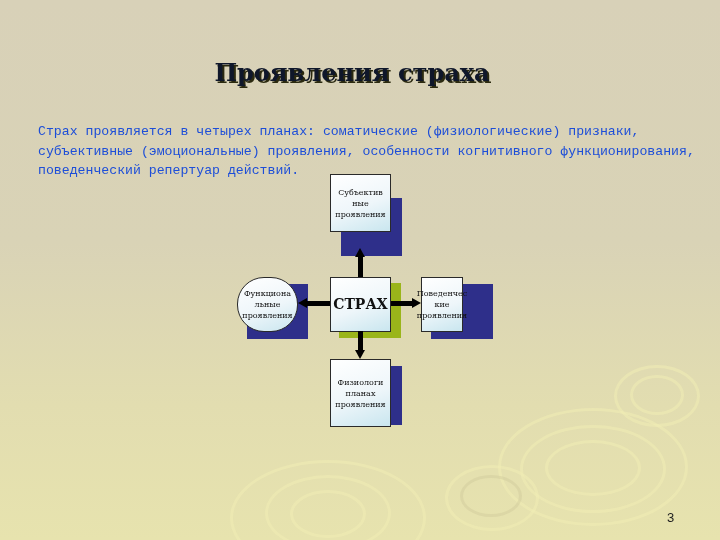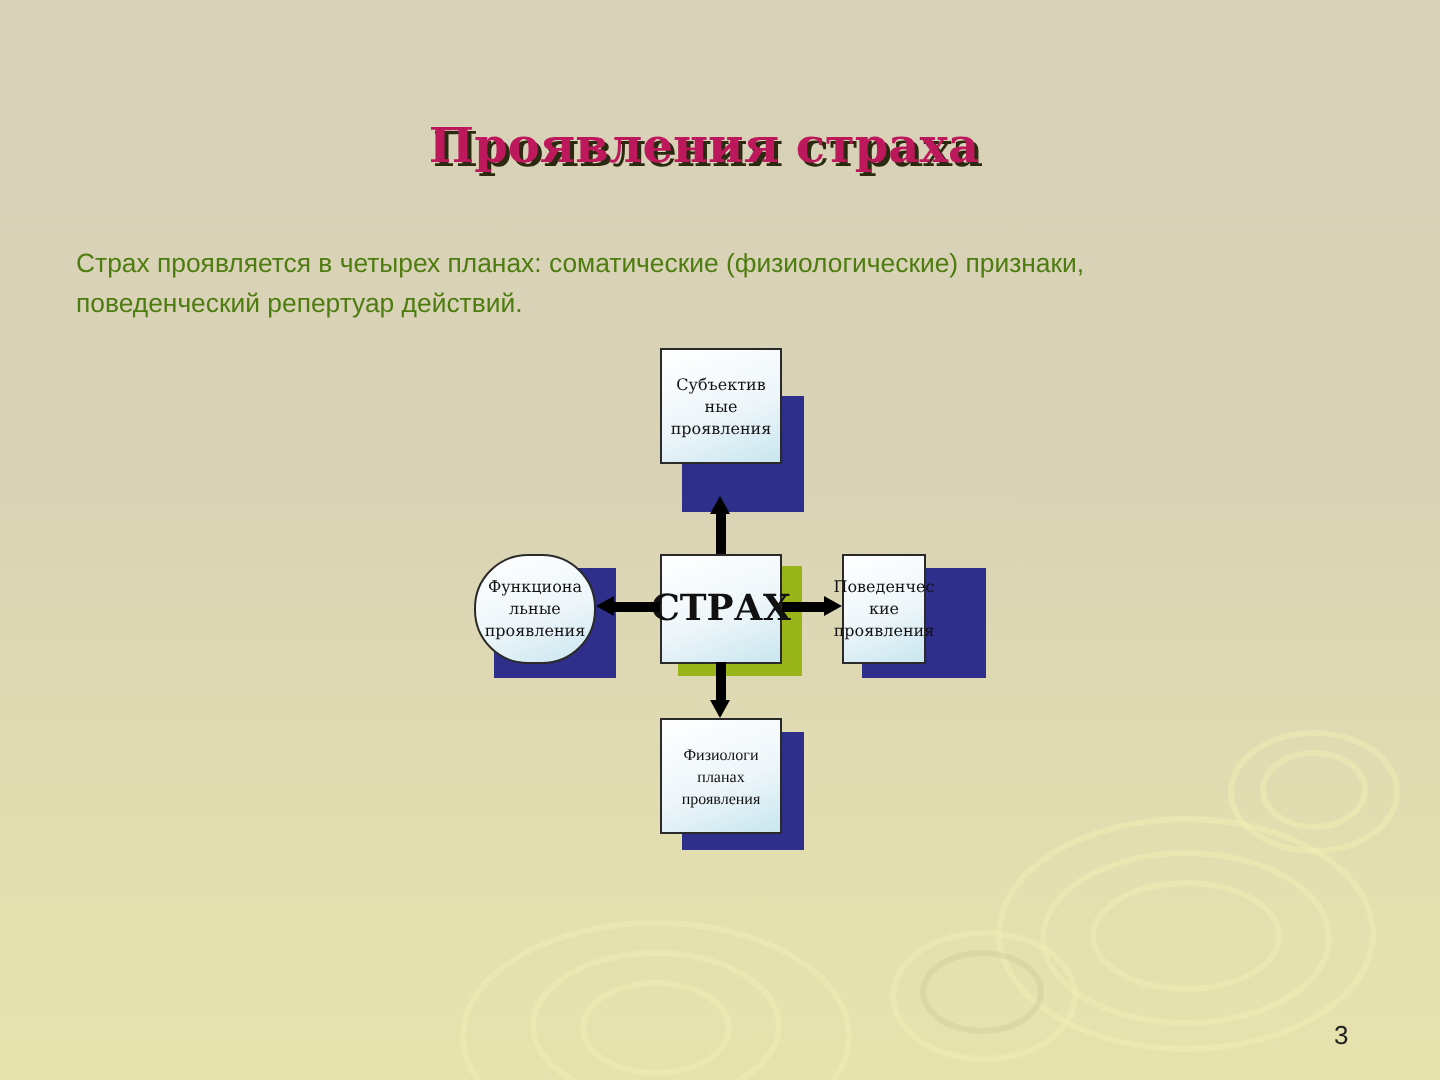--- a/index.html
+++ b/index.html
@@ -6,39 +6,39 @@
   body {
     width: 720px; height: 540px; overflow: hidden; position: relative;
     background: linear-gradient(180deg, #d8d1b8 0%, #d9d3b6 45%, #e2ddb0 75%, #e7e3ae 100%);
     font-family: "DejaVu Sans", sans-serif;
   }
   .deco { position: absolute; border-radius: 50%; border: 3px solid rgba(240,236,180,0.55); }
   .deco.d { border-color: rgba(200,194,150,0.35); }
   .title {
     position: absolute; left: 0; width: 704px; top: 58px; text-align: center;
     font-family: "DejaVu Serif", serif; font-weight: bold; font-size: 24px;
-    color: #be185d; text-shadow: 2px 2px 0 #2b2a10;
+    color: #0f172a; text-shadow: 2px 2px 0 #2b2a10;
   }
   .para {
     position: absolute; left: 38px; top: 122px; width: 650px;
-    font-size: 13.2px; line-height: 19.5px; color: #4d7c0f;
-    font-family: Liberation Sans, sans-serif;
+    font-size: 13.2px; line-height: 19.5px; color: #1d4ed8;
+    font-family: Liberation Mono, monospace;
   }
   .para div { white-space: nowrap; }
   .node {
     position: absolute; box-sizing: border-box;
     border: 1px solid #2a2a2a;
     background: linear-gradient(160deg, #ffffff 0%, #eef6fa 55%, #c9e6ef 100%);
     display: flex; align-items: center; justify-content: center; text-align: center;
     font-family: "DejaVu Serif", serif; font-size: 8px; line-height: 11px; color: #111;
     z-index: 2;
   }
   .shadow { position: absolute; background: #2e2f8a; z-index: 1; }
   .shadow.green { background: #9ab51a; }
-  .center-label { font-size: 18px; font-weight: bold; font-family: "DejaVu Serif", serif; }
+  .center-label { font-size: 14px; font-weight: bold; font-family: "DejaVu Serif", serif; }
   .arrow { position: absolute; background: #000; z-index: 3; }
   .head { position: absolute; width: 0; height: 0; z-index: 3; }
   .page-num {
     position: absolute; left: 667px; top: 510px; font-size: 13px; color: #222;
     font-family: "Liberation Sans", sans-serif;
   }
 </style>
 </head>
 <body>
 
@@ -50,20 +50,21 @@
 <div class="deco d" style="left:460px;top:475px;width:56px;height:36px;"></div>
 <div class="deco" style="left:445px;top:465px;width:88px;height:60px;"></div>
 <div class="deco" style="left:290px;top:490px;width:70px;height:42px;"></div>
 <div class="deco" style="left:265px;top:475px;width:120px;height:70px;"></div>
 <div class="deco" style="left:230px;top:460px;width:190px;height:110px;"></div>
 
 <div class="title">Проявления страха</div>
 
 <div class="para">
   <div>Страх проявляется в четырех планах: соматические (физиологические) признаки,</div>
+  <div>субъективные (эмоциональные) проявления, особенности когнитивного функционирования,</div>
   <div>поведенческий репертуар действий.</div>
 </div>
 
 <div>
 
   <div class="shadow" style="left:341px;top:198px;width:61px;height:58px;"></div>
   <div class="shadow" style="left:247px;top:284px;width:61px;height:55px;"></div>
   <div class="shadow" style="left:431px;top:284px;width:62px;height:55px;"></div>
   <div class="shadow" style="left:341px;top:366px;width:61px;height:59px;"></div>
   <div class="shadow green" style="left:339px;top:283px;width:62px;height:55px;"></div>
@@ -101,21 +102,21 @@
   </div>
 
   <div class="node" style="left:421px;top:277px;width:42px;height:55px;">
     <div>
       <div>Поведенчес</div>
       <div>кие</div>
       <div>проявления</div>
     </div>
   </div>
 
-  <div class="node" style="left:330px;top:359px;width:61px;height:58px;font-family:Liberation Serif, serif;">
+  <div class="node" style="left:330px;top:359px;width:61px;height:68px;">
     <div>
       <div>Физиологи</div>
       <div>планах</div>
       <div>проявления</div>
     </div>
   </div>
 </div>
 
 <div class="page-num">3</div>
 

